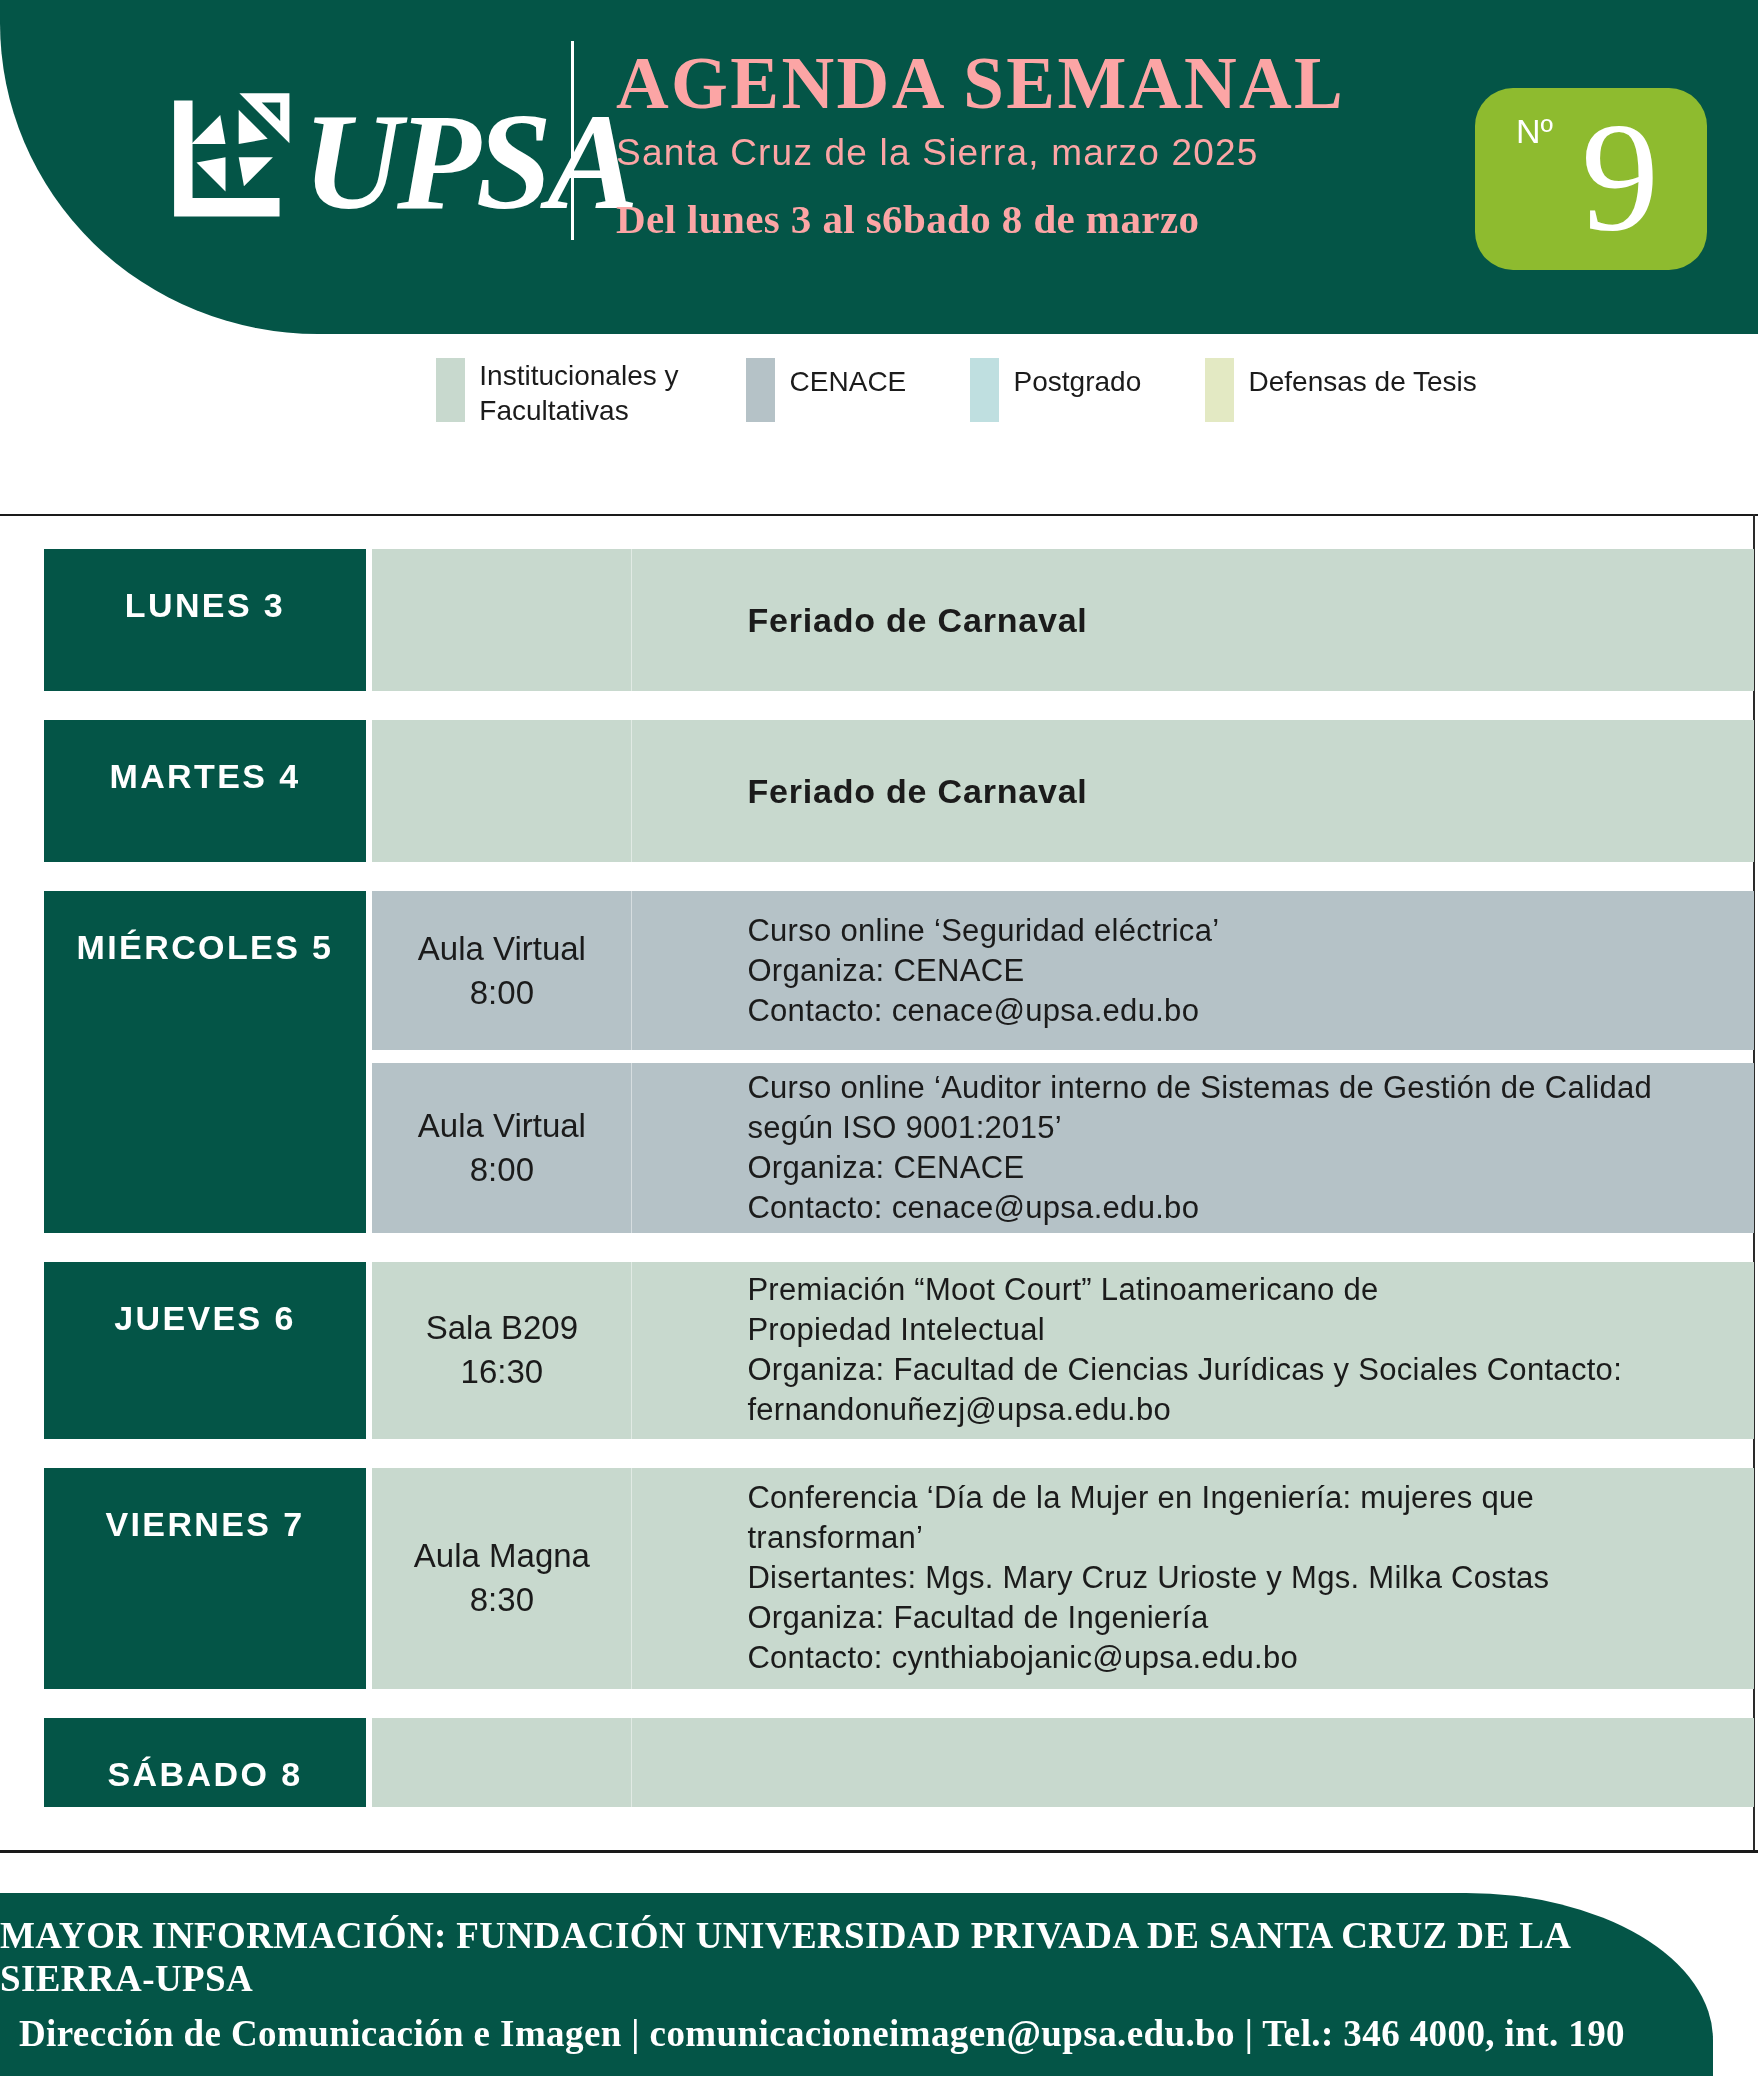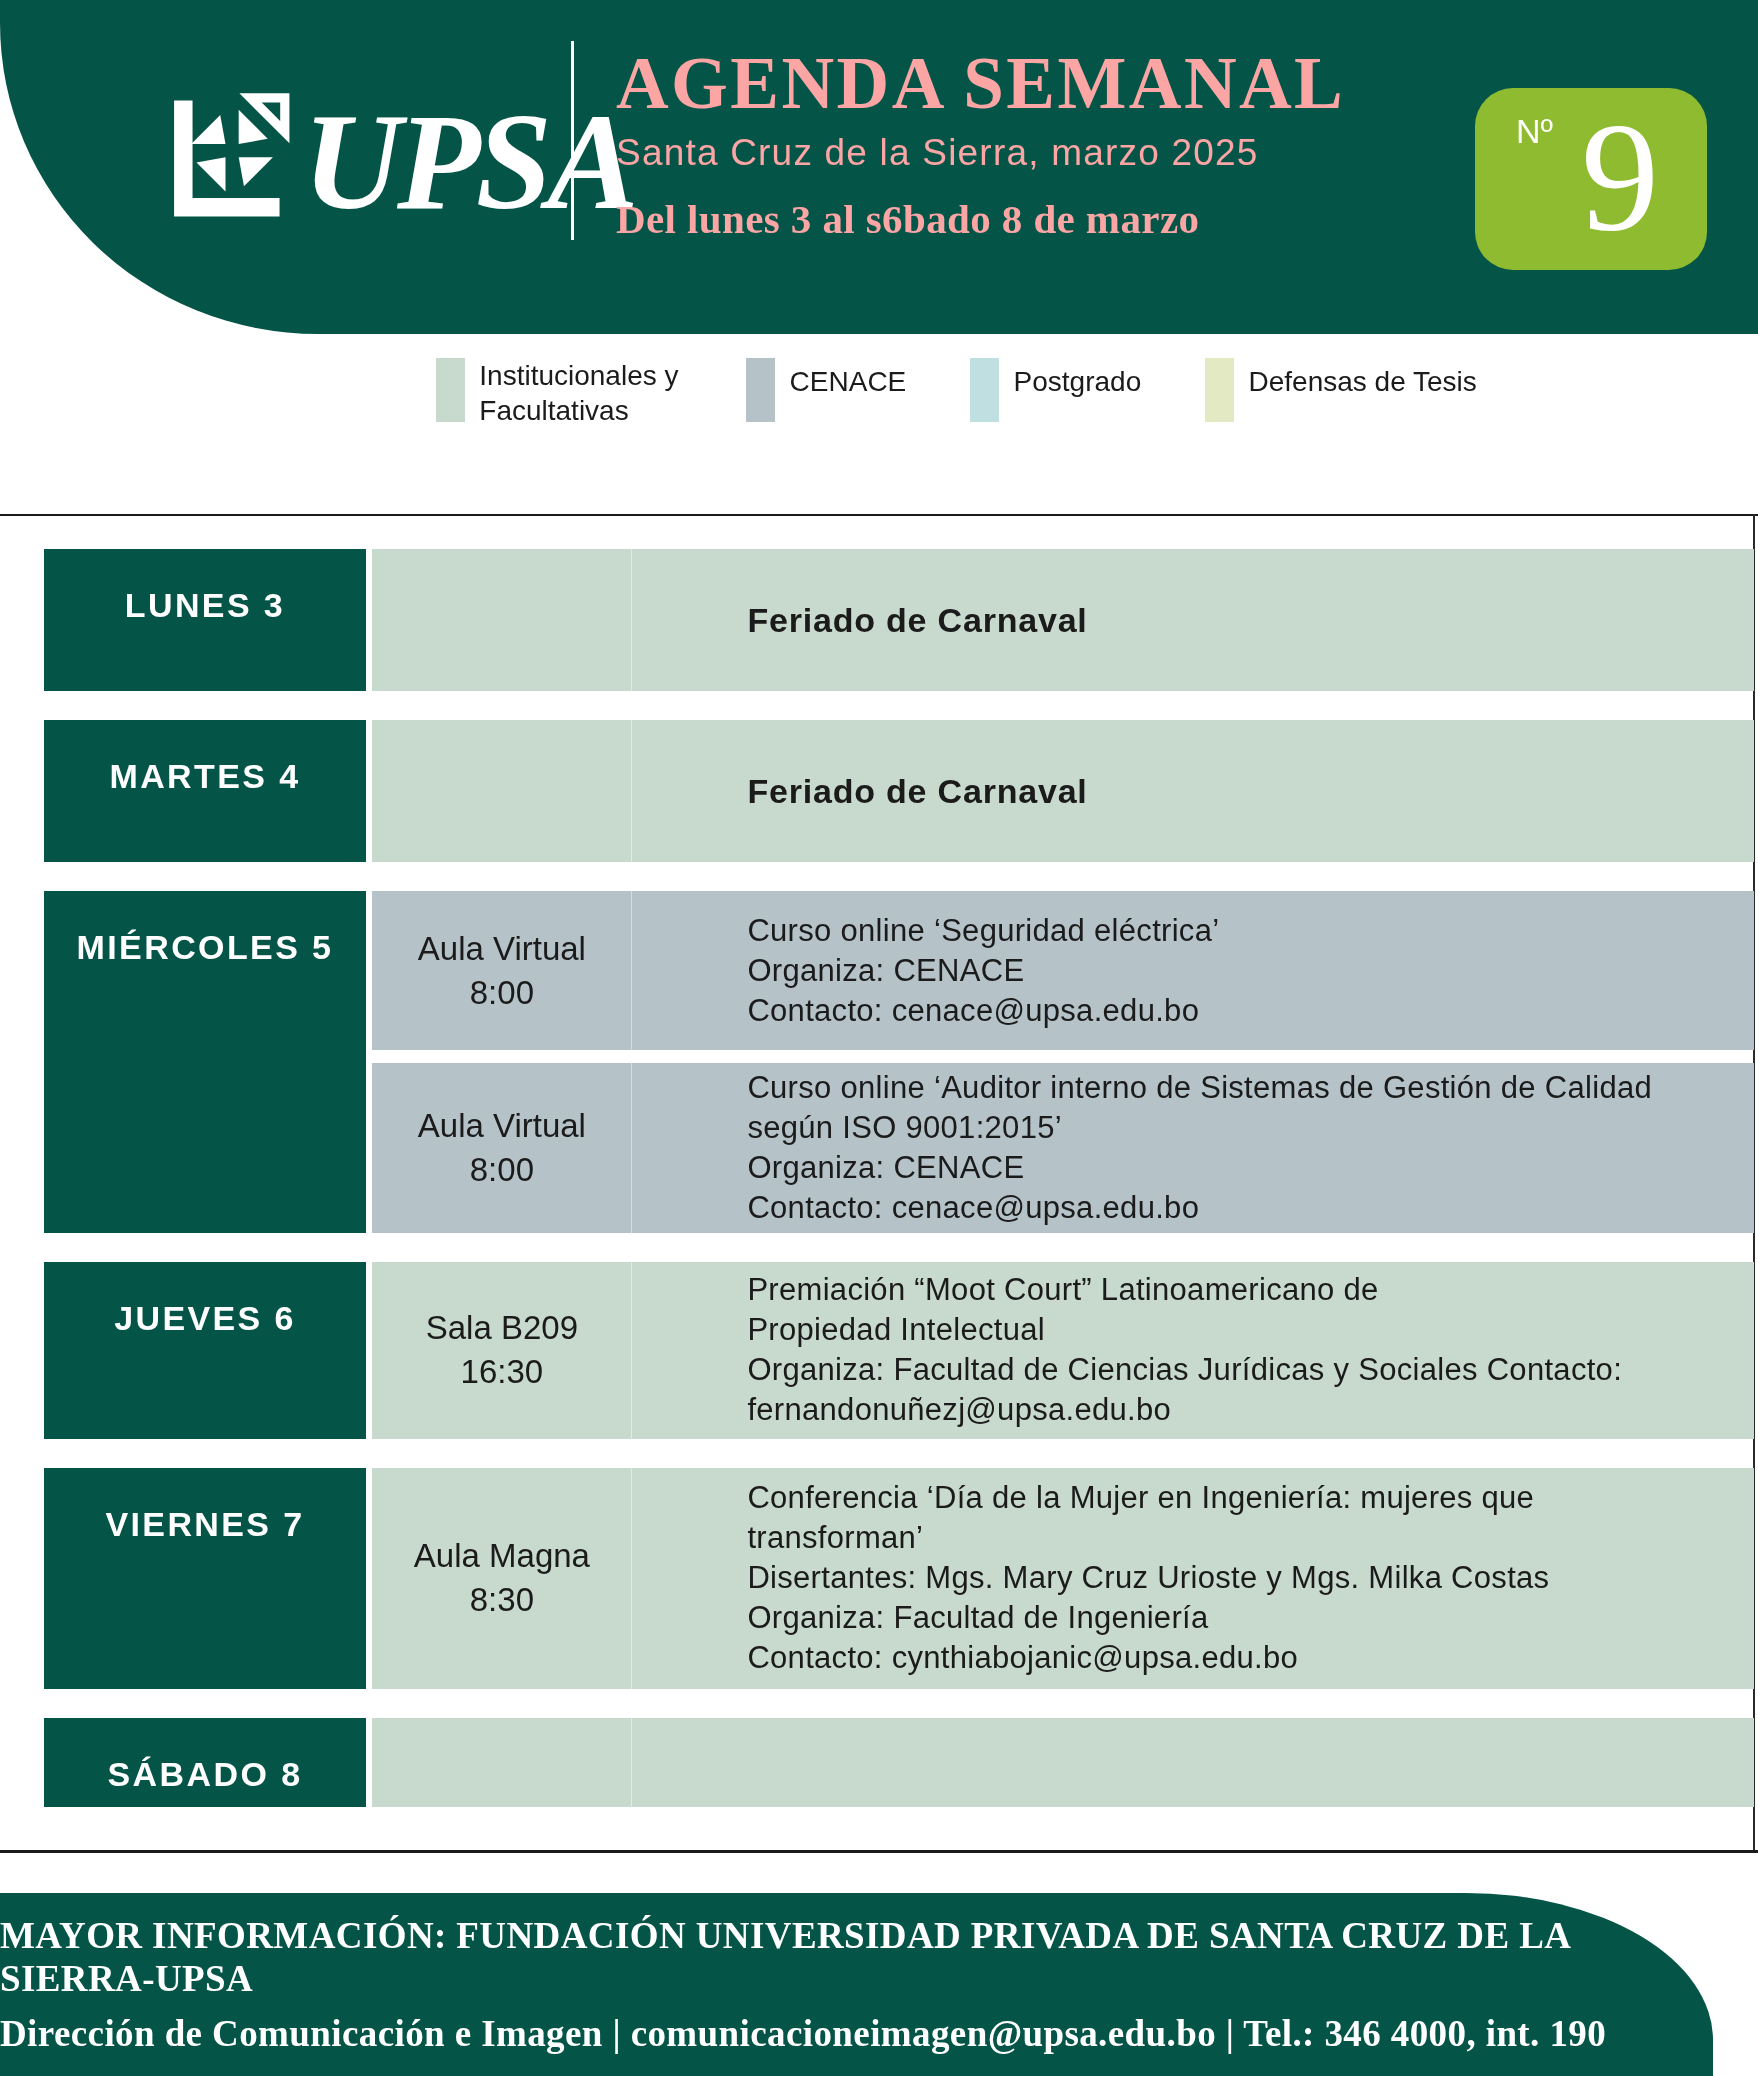--- a/index.html
+++ b/index.html
@@ -100,21 +100,21 @@
   .desc .holiday{
     font-size:34px;font-weight:600;letter-spacing:0.8px;
   }
   
   .ftr{
     position:absolute;left:0;top:1893px;width:1713px;height:183px;
     background:var(--green);
     border-top-right-radius:247px 147px;
     color:#ffffff;
     font-family:"Liberation Serif", serif;font-weight:bold;
-    display:flex;flex-direction:column;justify-content:center;align-items:flex-start;
+    display:flex;flex-direction:column;justify-content:center;align-items:flex-end;
     gap:12px;box-sizing:border-box;padding-right:88px;
   }
   .ftr .l1{font-size:37px;letter-spacing:0.4px;}
   .ftr .l2{font-size:37px;letter-spacing:0.4px;}
 </style>
 </head>
 <body>
 
 <div class="hdr">
   <div class="logo">

